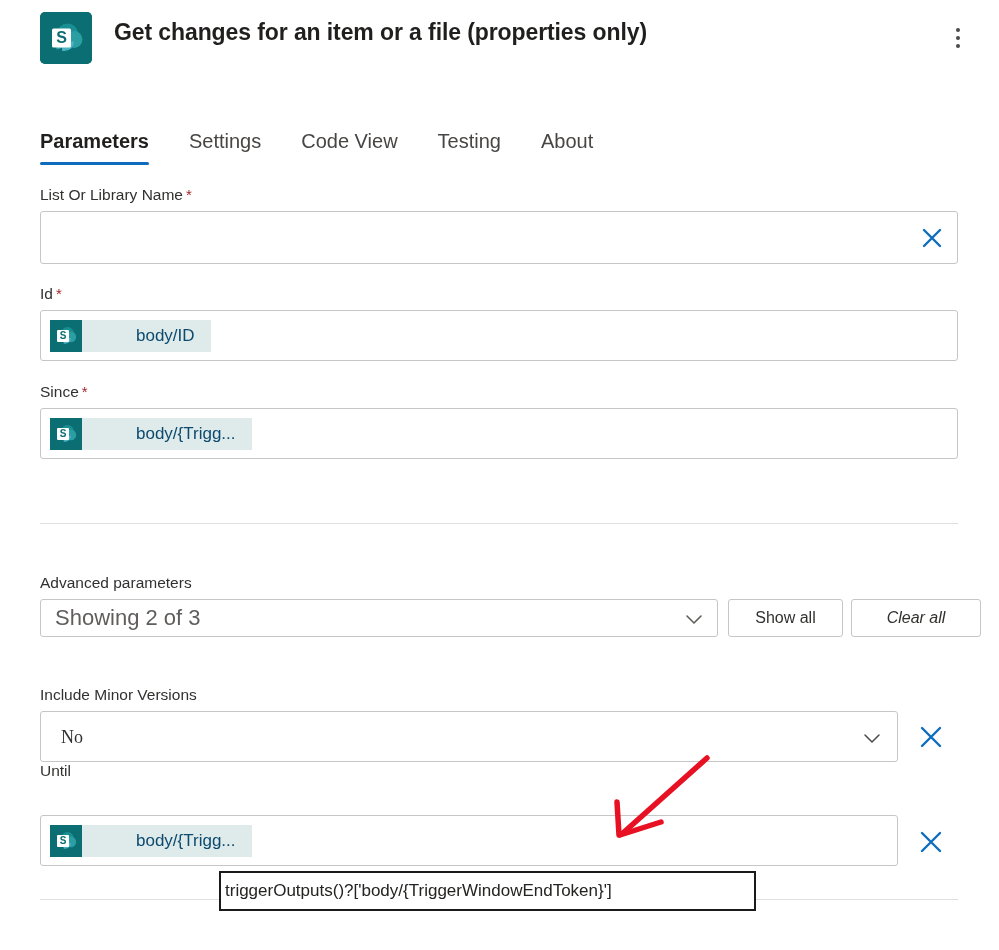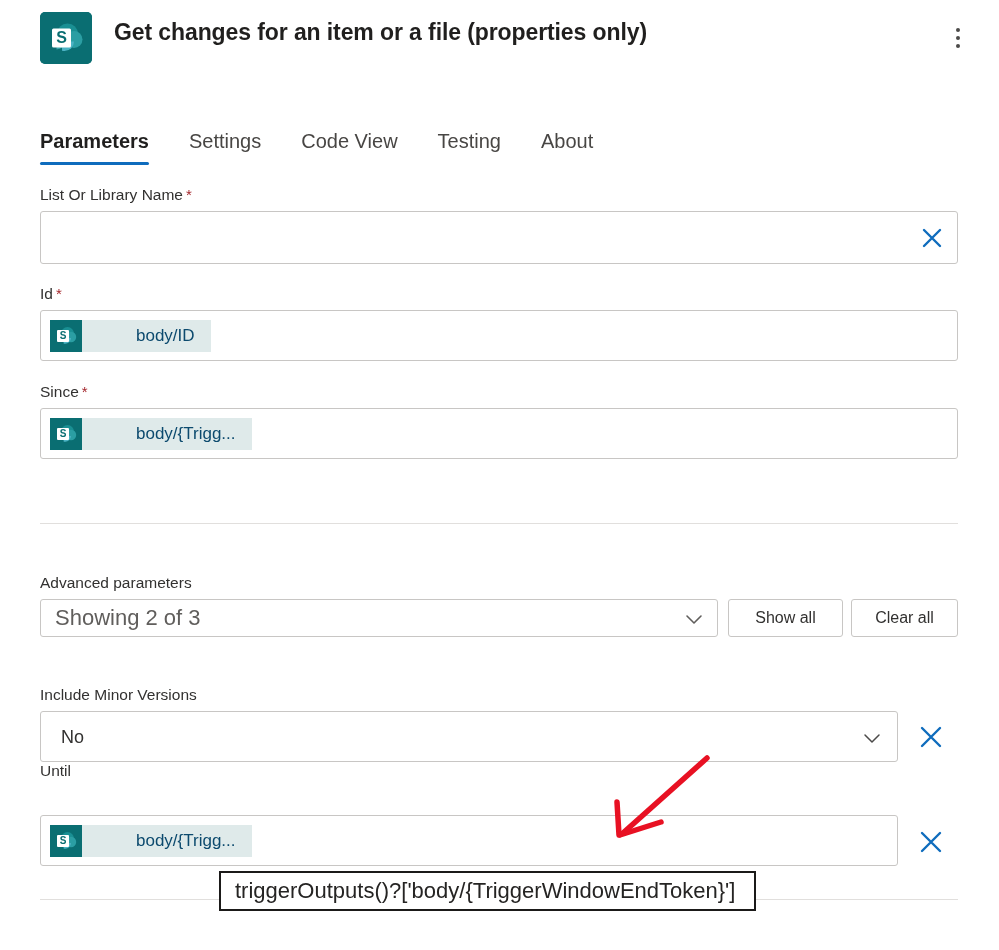--- a/index.html
+++ b/index.html
@@ -196,22 +196,22 @@
   }
 
   
   .tooltip {
     position: absolute;
     box-sizing: border-box;
     border: 2px solid #1b1a19;
     background: #ffffff;
     display: flex;
     align-items: center;
-    padding: 0 14px;
-    font-size: 22px;
+    padding: 0 4px;
+    font-size: 17px;
     color: #252423;
     white-space: nowrap;
     z-index: 20;
   }
 
   
   .annotation-arrow {
     position: absolute;
     left: 590px; top: 740px;
     width: 150px; height: 120px;
@@ -311,24 +311,24 @@
   <div class="field-box" style="left:40px; top:599px; width:678px; height:38px;">
     <div class="field-value" style="font-size:22px; color:#605e5c; left:14px;">Showing 2 of 3</div>
     <div class="chev" style="right:10px; top:6px;">
       <svg width="22" height="22" viewBox="0 0 22 22" aria-hidden="true">
         <path d="M4 8 L11 15 L18 8" fill="none" stroke="#605e5c" stroke-width="1.6" stroke-linecap="round" stroke-linejoin="round"></path>
       </svg>
     </div>
   </div>
 
   <div class="btn" style="left:728px; top:599px; width:115px; height:38px;">Show all</div>
-  <div class="btn" style="left:851px; top:599px; width:107px; height:38px;">Clear all</div>
+  <div class="btn" style="left:851px; top:599px; width:130px; height:38px;font-style:italic;">Clear all</div>
 
   <div class="field-label" style="left:40px; top:686px;">Include Minor Versions</div>
-  <div class="field-box" style="left:40px; top:711px; width:858px; height:51px;">
+  <div class="field-box" style="left:40px; top:711px; width:858px; height:51px;font-family:Liberation Serif, serif;">
     <div class="field-value">No</div>
     <div class="chev" style="right:12px; top:13px;">
       <svg width="24" height="24" viewBox="0 0 24 24" aria-hidden="true">
         <path d="M5 9 L12 16 L19 9" fill="none" stroke="#4b4a49" stroke-width="1.5" stroke-linecap="round" stroke-linejoin="round"></path>
       </svg>
     </div>
   </div>
   <div class="clear-x" style="left:914px; top:720px;">
     <svg width="30" height="30" viewBox="0 0 30 30" aria-hidden="true">
       <path d="M6 6 L24 24 M24 6 L6 24" stroke="#0f6cbd" stroke-width="2.4" stroke-linecap="round"></path>

